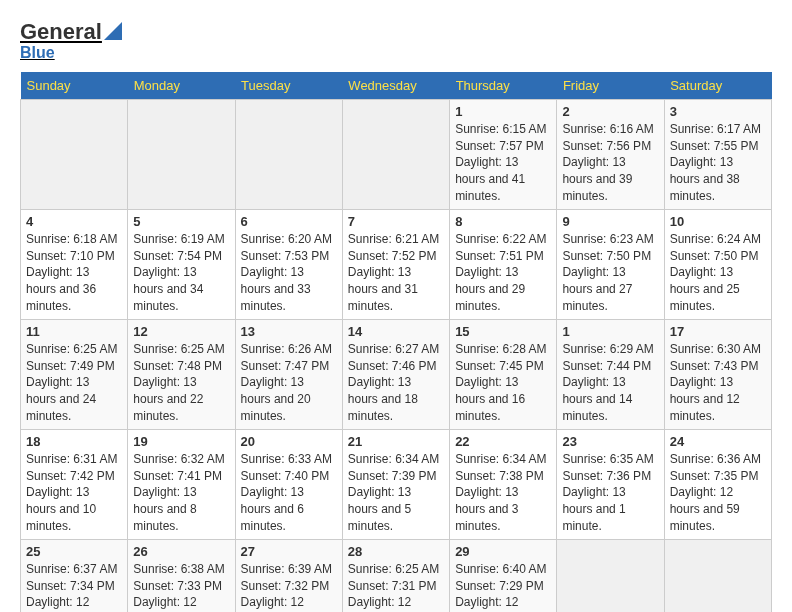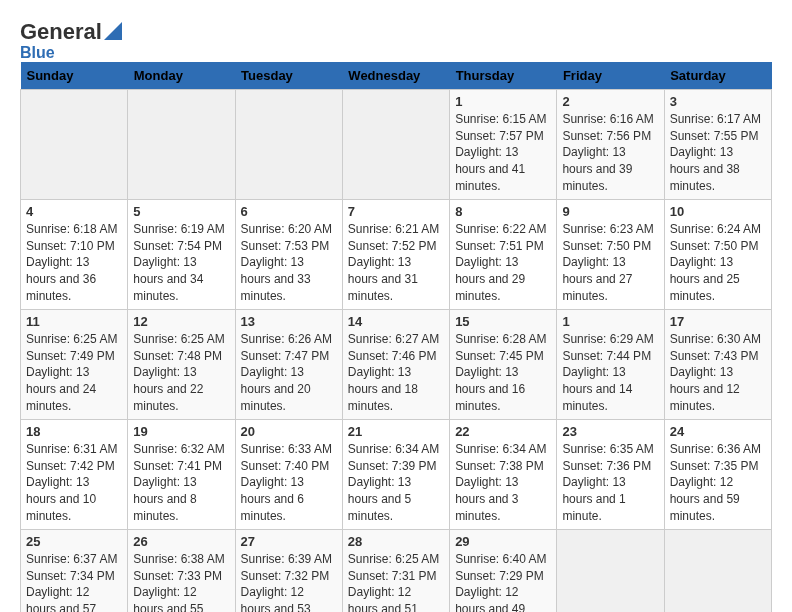--- a/index.html
+++ b/index.html
@@ -7,21 +7,22 @@
       font-family: Arial, sans-serif;
       background: #fff;
       width: 792px;
       min-height: 612px;
       padding: 20px;
     }
     .header-section {
       display: flex;
       justify-content: space-between;
       align-items: flex-start;
-      margin-bottom: 0;
+      margin-bottom: 10px;
+      text-decoration: underline;
     }
     .logo {
       display: flex;
       flex-direction: column;
       align-items: flex-start;
     }
     .logo-general {
       font-size: 22px;
       font-weight: bold;
       color: #333;
@@ -47,25 +48,25 @@
       color: #333;
       margin-top: 4px;
     }
     table {
       width: 100%;
       border-collapse: collapse;
       font-size: 11px;
     }
     thead tr th {
       background-color: #2e6db4;
-      color: #000000;
+      color: #fde047;
       text-align: left;
       padding: 6px 6px;
       font-size: 13px;
-      font-weight: bold;
+      font-weight: normal;
     }
     tbody tr td {
       border: 1px solid #ccc;
       vertical-align: top;
       padding: 4px 5px;
       width: 107px;
       min-height: 80px;
       height: 80px;
       color: #333;
       background: #fff;

